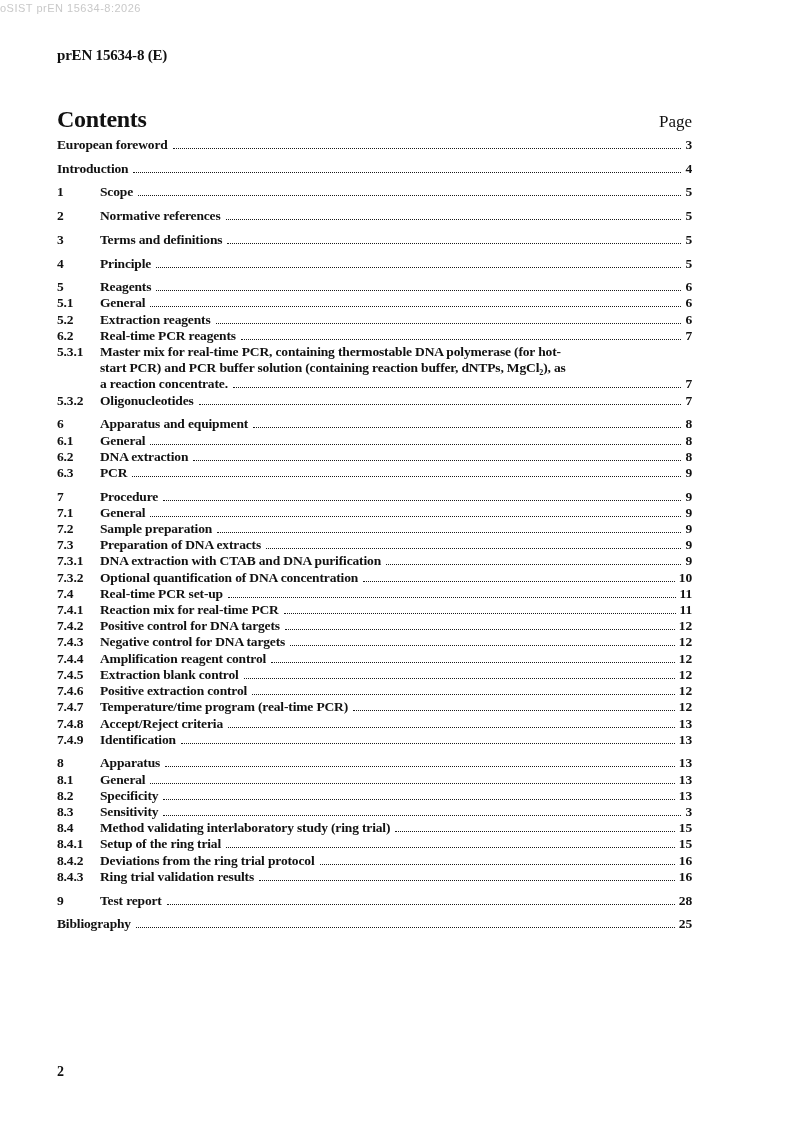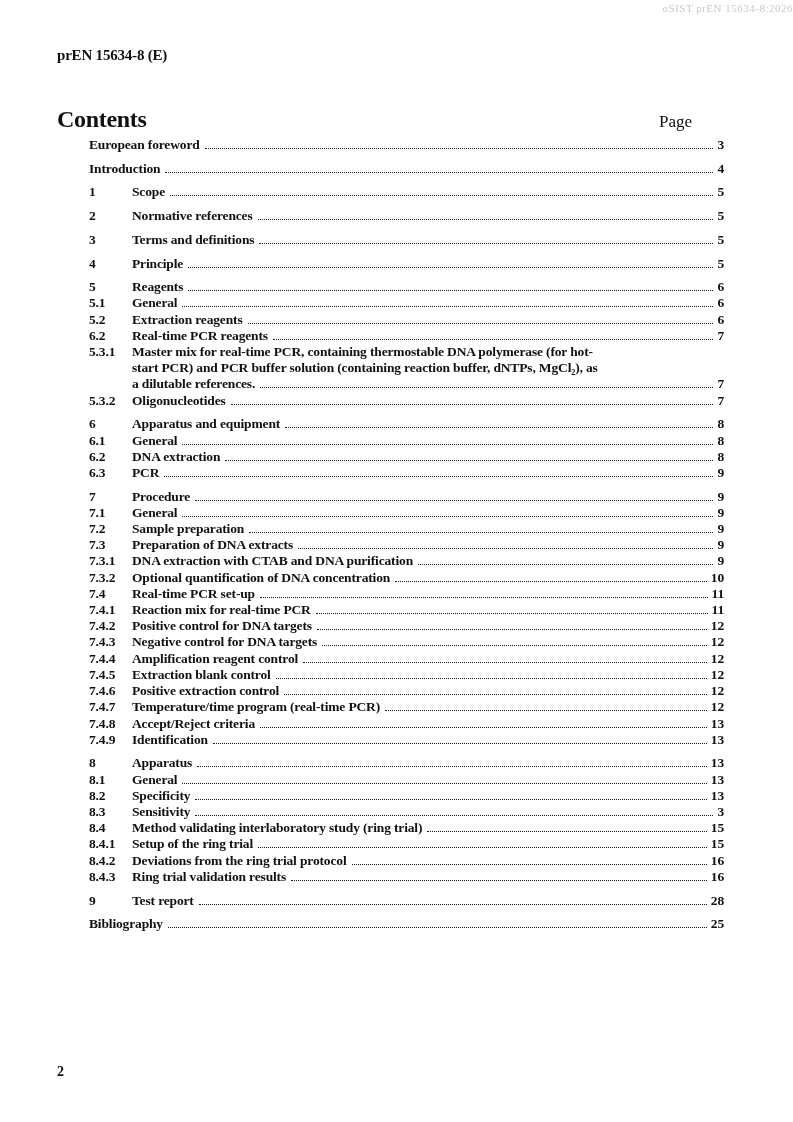--- a/index.html
+++ b/index.html
@@ -14,22 +14,22 @@
     background: #ffffff;
     overflow: hidden;
     font-family: "Liberation Serif", "DejaVu Serif", serif;
     color: #111111;
   }
   .watermark {
     position: absolute;
     top: 2px;
     left: 0;
     right: 0;
-    text-align: right;
-    font-family: Liberation Serif, serif;
+    text-align: left;
+    font-family: Liberation Sans, sans-serif;
     font-size: 11px;
     letter-spacing: 0.5px;
     color: #c9c9c9;
   }
   .doc-ref {
     position: absolute;
     top: 47px;
     left: 57px;
     font-size: 15px;
     font-weight: bold;
@@ -51,21 +51,20 @@
     font-size: 24px;
     font-weight: bold;
     letter-spacing: -0.3px;
   }
   .page-label {
     font-size: 17px;
     font-weight: normal;
   }
   .toc {
     width: 100%;
-    margin-left: 32px;
   }
   .toc-row {
     display: flex;
     align-items: baseline;
     font-size: 13.5px;
     font-weight: bold;
     line-height: 16.2px;
     letter-spacing: -0.15px;
   }
   .toc-row.gap {
@@ -220,21 +219,21 @@
         <div class="toc-row">
           <span class="toc-num">5.3.1</span>
           <div class="toc-body">
             <div class="toc-line">
               <span class="toc-title">Master mix for real-time PCR, containing thermostable DNA polymerase (for hot-</span>
             </div>
             <div class="toc-line">
               <span class="toc-title">start PCR) and PCR buffer solution (containing reaction buffer, dNTPs, MgCl₂), as</span>
             </div>
             <div class="toc-line">
-              <span class="toc-title">a dilutable references.</span>
+              <span class="toc-title">a reaction concentrate.</span>
               <span class="leader"></span>
               <span class="toc-page">7</span>
             </div>
           </div>
         </div>
         <div class="toc-row">
           <span class="toc-num">5.3.2</span>
           <div class="toc-body">
             <div class="toc-line">
               <span class="toc-title">Oligonucleotides</span>

